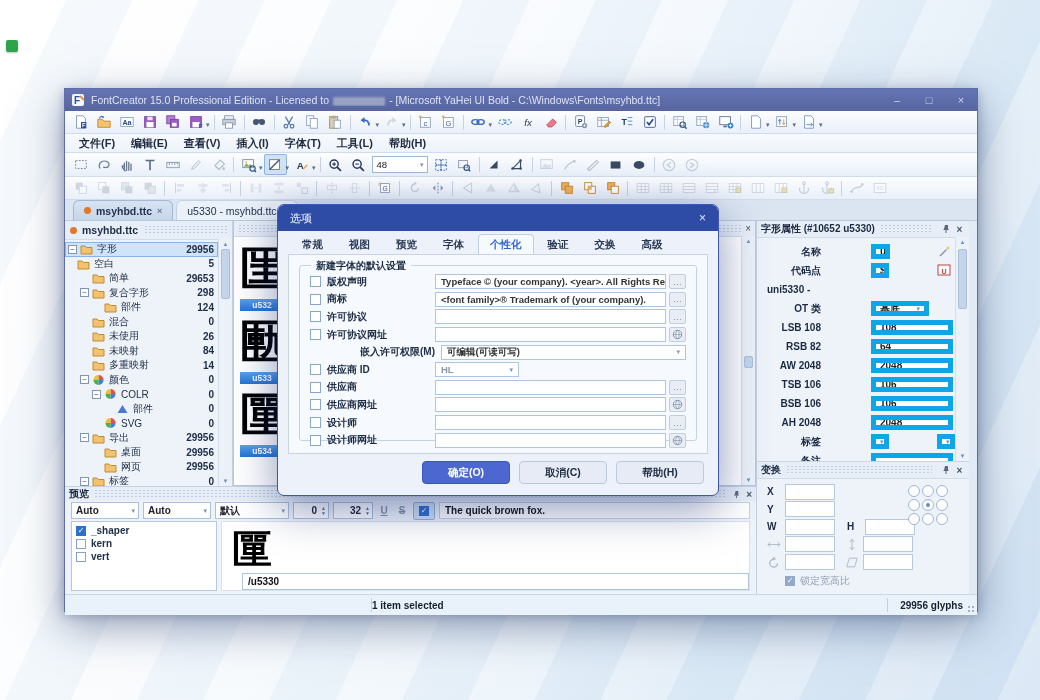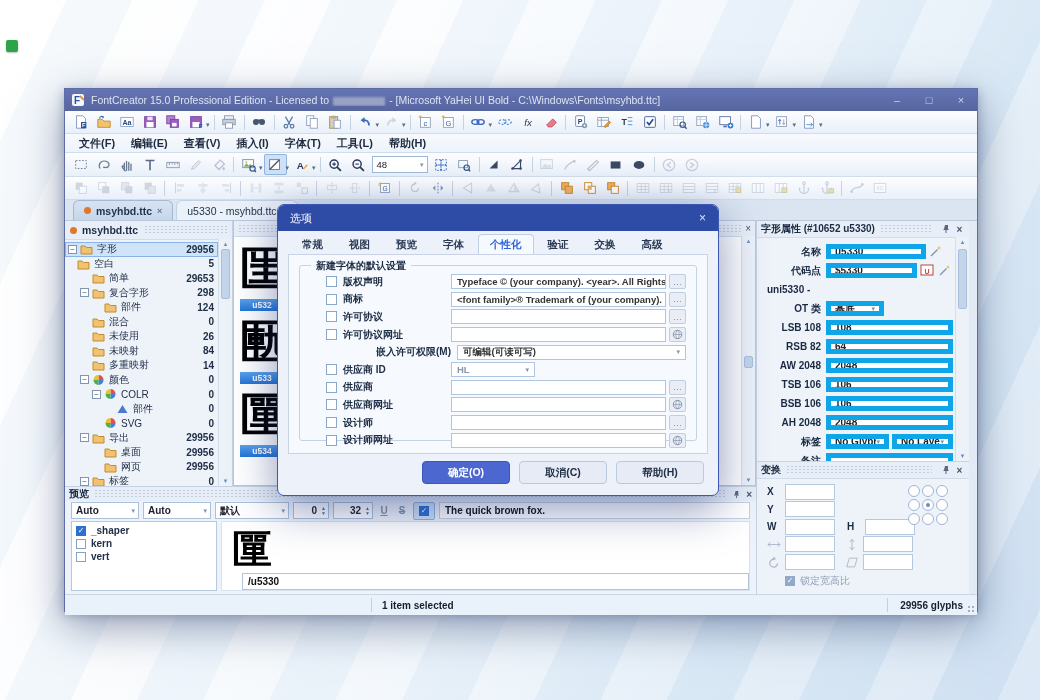--- a/index.html
+++ b/index.html
@@ -76,21 +76,21 @@
   #gghead .dots{flex:1;height:8px;background-image:radial-gradient(#c0cddf 0.8px,transparent 1px);background-size:4px 3px;background-position:0 2px;}
   #cells{position:absolute;left:6px;top:20px;width:44px;}
   .cell{margin-bottom:3px;}
   .cell-glyph{height:58px;overflow:hidden;font-size:47px;line-height:56px;font-weight:bold;color:#000;font-family:"DejaVu Serif","Liberation Serif",serif;}
   .cell-label{height:12px;background:linear-gradient(#5aa2ec,#2373d4);color:#fff;font-size:8.5px;text-align:center;line-height:12px;font-weight:bold;}
   #gg-scroll{top:15px;}
   
   #rightcol{grid-column:3;grid-row:1/3;display:flex;flex-direction:column;background:#eef3fa;border-left:1px solid #c4d2e4;}
   #gp{flex:0 0 240px;position:relative;overflow:hidden;border-bottom:1px solid #c8d5e5;}
   #gpbody{position:absolute;left:0;right:13px;top:16px;bottom:0;padding-top:5px;overflow:hidden;}
-  .gprow{height:19px;display:flex;align-items:center;padding:0 3px 0 2px;}
+  .gprow{height:19px;display:flex;align-items:center;padding:0 3px 0 2px;gap:45px;}
   .gplabel{width:62px;flex:0 0 62px;text-align:right;font-size:10px;font-weight:bold;color:#1a2a42;padding-right:5px;white-space:nowrap;}
   .gpfield{height:15px;background:#fff;border:5px solid #0ea5e9;font-size:10px;font-weight:bold;color:#222;display:flex;align-items:center;padding:0 4px;box-sizing:border-box;white-space:nowrap;overflow:hidden;}
   .gpsel{position:relative;}
   .gpsel .sa{margin-left:auto;font-size:7px;color:#7a94b8;}
   .gpico{width:15px;height:15px;margin-left:3px;flex:0 0 15px;}
   .gpico svg{width:14px;height:14px;}
   .gpstatic{font-size:10px;font-weight:bold;color:#1a2a42;padding-left:8px;}
   #tf{flex:1;position:relative;overflow:hidden;}
   .tfrow{height:17.5px;display:flex;align-items:center;padding-left:10px;}
   .tflabel{width:18px;font-size:10px;font-weight:bold;color:#1a2a42;}
@@ -123,37 +123,37 @@
   #pvbody{flex:1;display:flex;padding:1px 6px 3px 6px;gap:4px;position:relative;}
   #features{width:136px;flex:0 0 136px;background:#fff;border:1px solid #b6c8dc;padding:2px 4px;}
   .feat{display:flex;align-items:center;height:13px;gap:5px;font-size:10px;font-weight:bold;color:#203048;}
   #pvcanvas{flex:1;background:#fff;border:1px solid #d8e2ee;position:relative;overflow:hidden;}
   #pvglyph{position:absolute;left:10px;top:0px;font-size:40px;font-weight:bold;color:#000;font-family:"DejaVu Serif","Liberation Serif",serif;}
   #pvinput{position:absolute;left:20px;right:0;bottom:0;height:17px;background:#fff;border:1px solid #b0c6de;font-size:10px;font-weight:bold;color:#111;display:flex;align-items:center;padding:0 5px;box-sizing:border-box;}
   
   #statusbar{flex:0 0 20px;display:flex;align-items:center;background:#e9f1fa;border-top:1px solid #c9d7e7;font-size:10px;font-weight:bold;color:#15202e;position:relative;}
   .st-sep{width:1px;height:14px;background:#c2cfdf;}
   #st-left{width:306px;}
-  #st-sel{margin-left:10px;}
+  #st-sel{}
   #st-glyphs{margin:0 14px 0 12px;}
   #grip{position:absolute;right:2px;bottom:2px;width:9px;height:9px;
     background-image:radial-gradient(#9fb0c4 1px,transparent 1.2px);background-size:4px 4px;background-position:bottom right;}
   
   #dialog{position:absolute;left:212px;top:115px;width:440px;height:290px;background:#edf2fa;border:1px solid #3c58b2;border-radius:7px;
     box-shadow:0 12px 44px rgba(25,45,115,.5);z-index:40;overflow:hidden;display:flex;flex-direction:column;}
   #dlghead{height:26px;flex:0 0 26px;background:#2e4ca6;display:flex;align-items:center;padding:0 12px;}
   #dlghead .t{color:#fff;font-size:11px;}
   #dlghead .x{margin-left:auto;color:#dfe5f5;font-size:12px;}
   #dlgtabs{height:24px;flex:0 0 24px;display:flex;align-items:flex-end;padding-left:12px;gap:2px;}
   .dlgtab{padding:3px 11px 3px;font-size:10.5px;font-weight:bold;color:#2b3a55;border:1px solid transparent;border-bottom:none;border-radius:4px 4px 0 0;}
   .dlgtab.active{background:#f6f9fd;border-color:#c0d0e4;color:#2e62d8;}
   #dlgframe{position:absolute;left:10px;top:49px;width:418px;height:198px;background:#f6f9fd;border:1px solid #c8d4e6;}
   #dlggroup{position:absolute;left:10px;top:10px;right:10px;bottom:12px;border:1px solid #c4d2e4;border-radius:3px;}
   #dlggroup legend,#grouptitle{position:absolute;top:-7px;left:11px;background:#f6f9fd;padding:0 5px;font-size:10px;font-weight:bold;color:#1c2c44;}
-  #dlgrows{position:absolute;left:20px;right:4px;top:7px;}
+  #dlgrows{position:absolute;left:4px;right:4px;top:7px;}
   .drow{height:17.6px;display:flex;align-items:center;padding:0 6px;}
   .drow .dcb{width:11px;height:11px;flex:0 0 11px;border:1px solid #8aa6c8;background:#fff;margin-right:6px;box-sizing:border-box;}
   .drow .dcbspc{width:17px;flex:0 0 17px;}
   .drow .dlbl{width:108px;flex:0 0 108px;font-size:10px;font-weight:bold;color:#1c2c44;white-space:nowrap;}
   .drow .dlbl.r{text-align:right;padding-right:6px;}
   .dfield{flex:1;height:15px;background:#fff;border:1px solid #b0c6e0;font-size:9.5px;font-weight:bold;color:#333;display:flex;align-items:center;padding:0 5px;box-sizing:border-box;white-space:nowrap;overflow:hidden;}
   .dfield .sa{margin-left:auto;font-size:7px;color:#7a94b8;}
   .dfield.small{flex:0 0 84px;color:#8a97a8;}
   .dbtn{width:17px;height:15px;flex:0 0 17px;margin-left:3px;background:#e8edf6;border:1px solid #c0cee2;border-radius:2px;display:flex;align-items:center;justify-content:center;font-size:9px;color:#7a8aa0;box-sizing:border-box;}
   .dbtn svg{width:11px;height:11px;}

